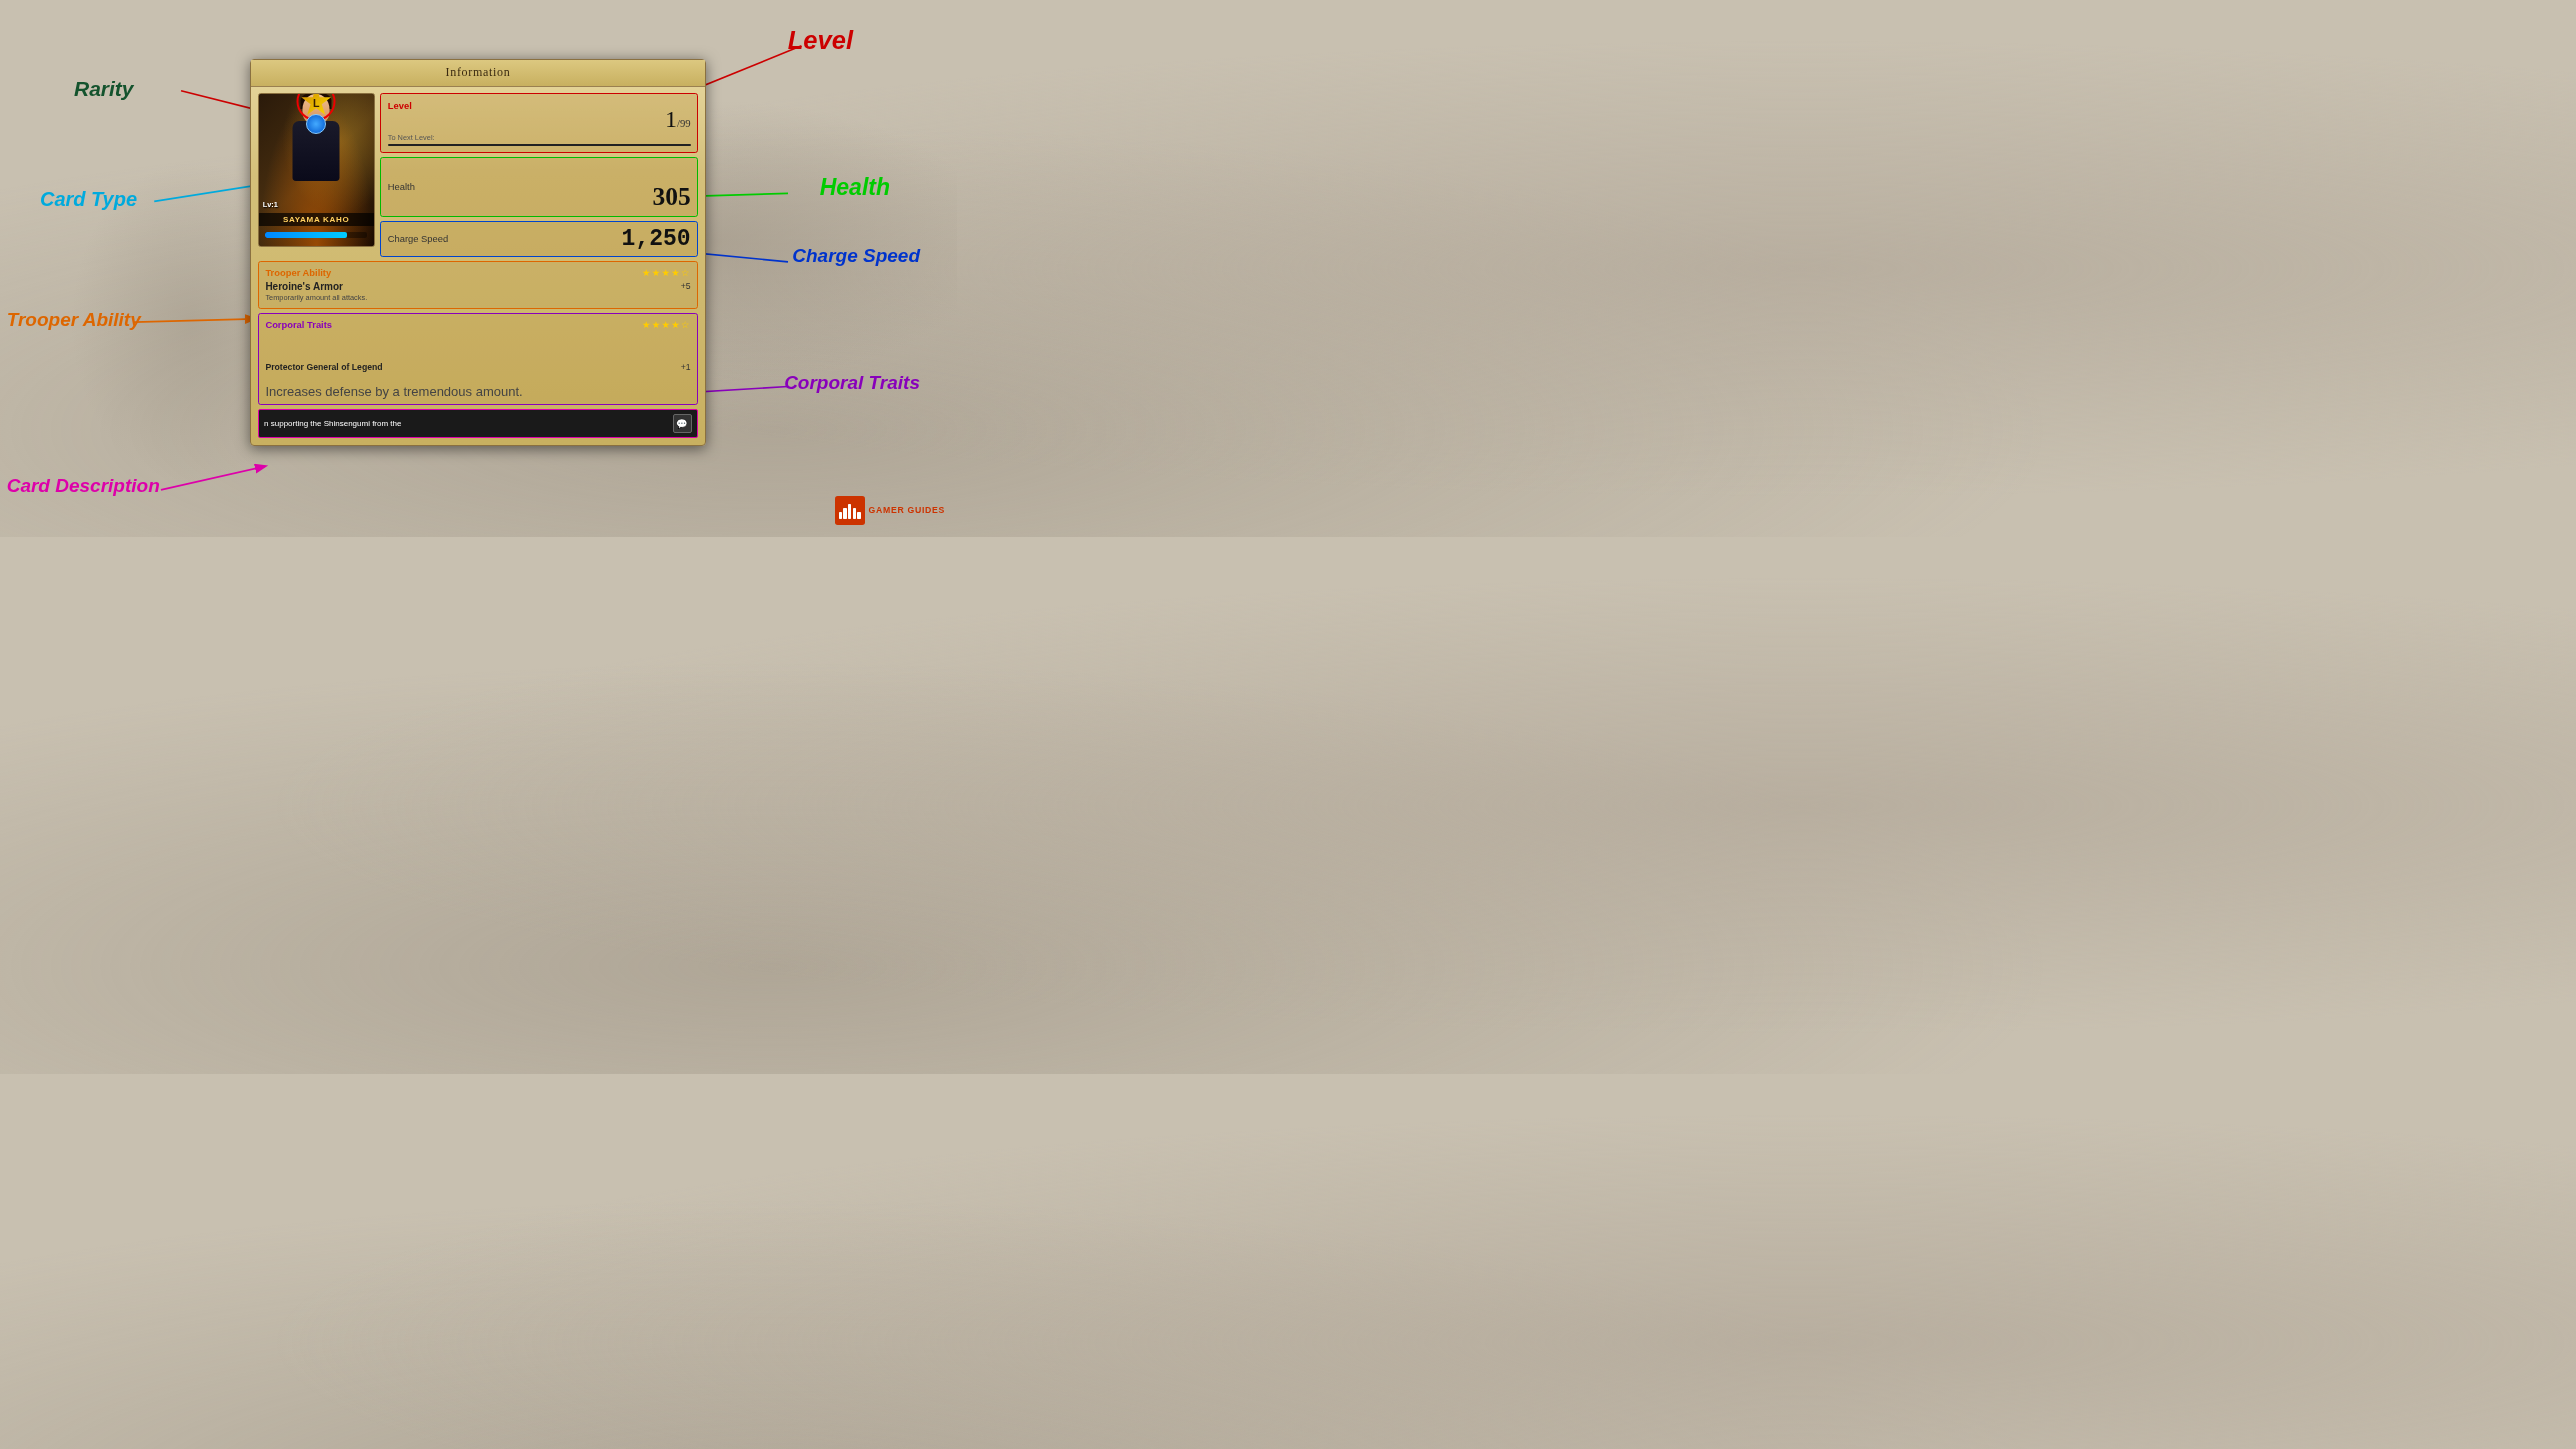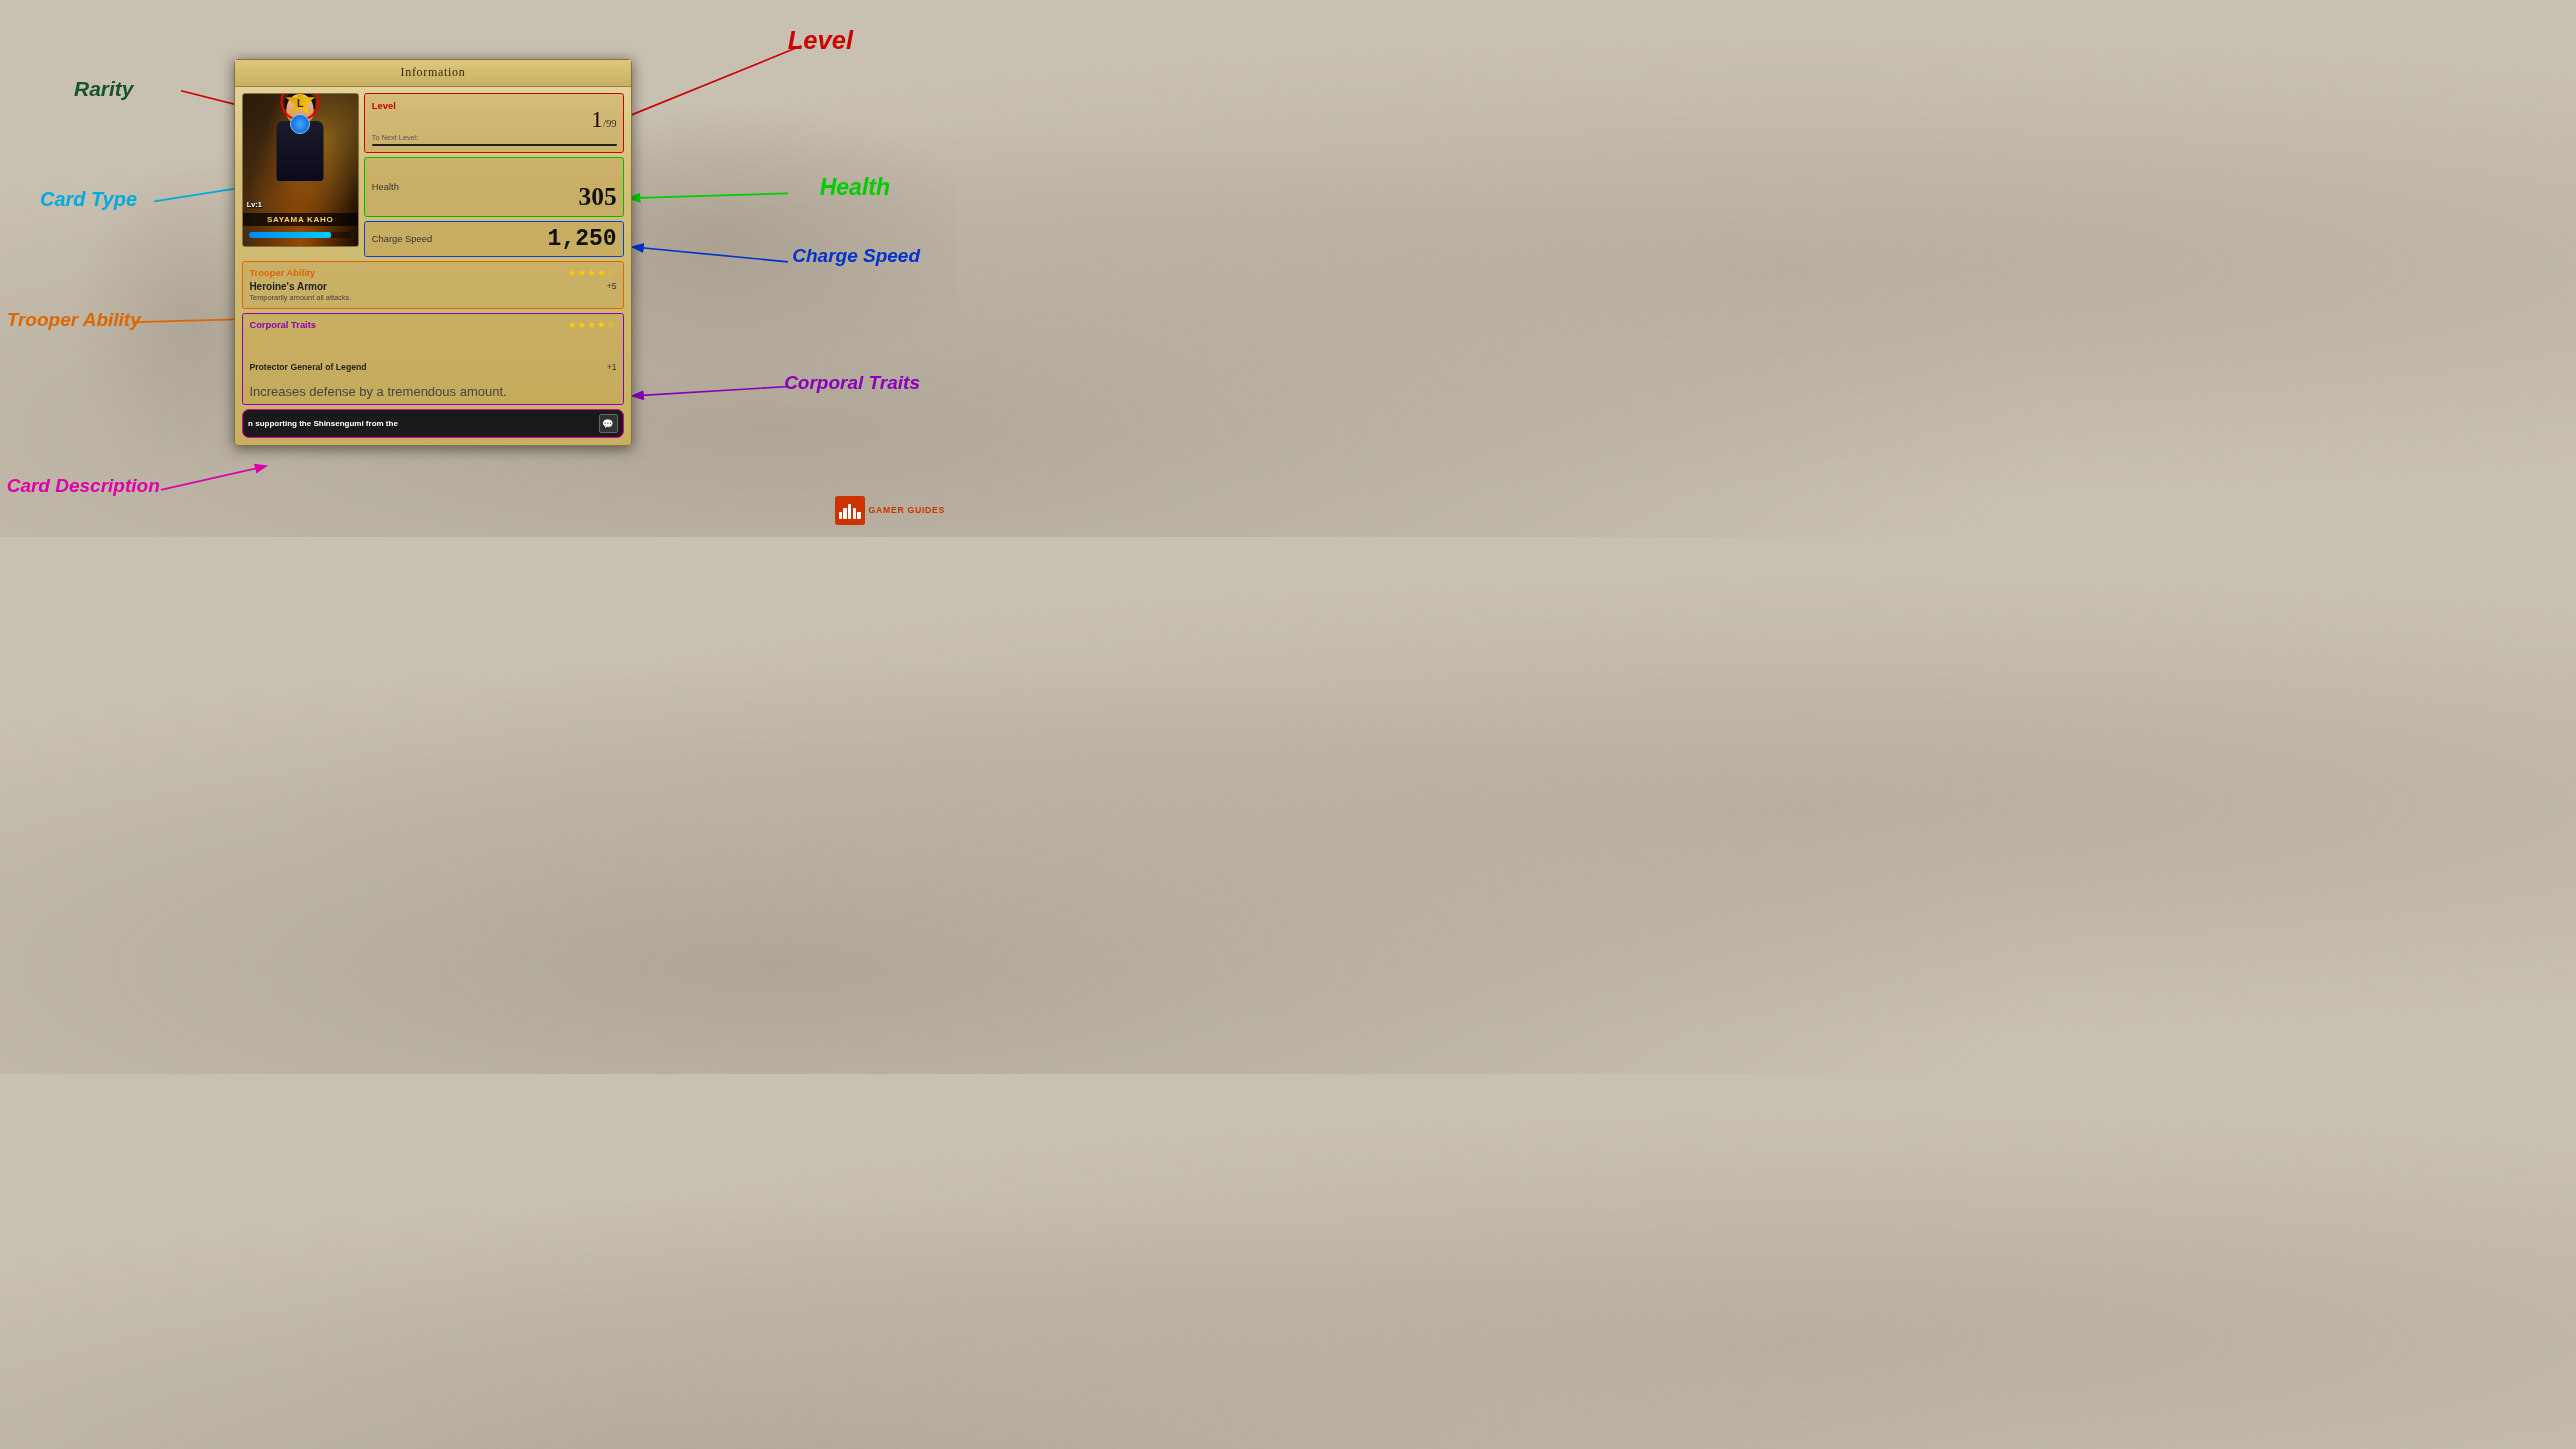--- a/index.html
+++ b/index.html
@@ -95,22 +95,22 @@
       position: absolute;
       top: 0; left: 0;
       width: 100%; height: 100%;
       pointer-events: none;
     }
 
     
     .card-panel {
       position: absolute;
       top: 59px;
-      left: 234px;
-      width: 398px;
+      left: 250px;
+      width: 456px;
       background: linear-gradient(180deg, #e8d8a0 0%, #d4c07a 30%, #c8b060 100%);
       border: 1.3px solid #8a7040;
       border-radius: 4px;
       box-shadow: 0 2.7px 13.4px rgba(0,0,0,0.5);
     }
 
     .panel-title {
       text-align: center;
       padding: 5.4px 0;
       font-size: 12px;
@@ -476,28 +476,27 @@
 
     .corporal-desc {
       color: #444;
       font-size: 13px;
       margin-top: 12px;
     }
 
     
     .desc-section {
       border: 1.3px solid #dd00aa;
-      border-radius: 7px;
+      border-radius: 2px;
       padding: 4px 5.4px;
       background: #1a1a1a;
       display: flex;
       align-items: center;
       justify-content: flex-start;
       gap: 4px;
-      font-weight: bold;
     }
 
     .desc-text {
       color: #ffffff;
       font-size: 8px;
       flex: 1;
       overflow: hidden;
       white-space: nowrap;
       text-overflow: ellipsis;
     }

